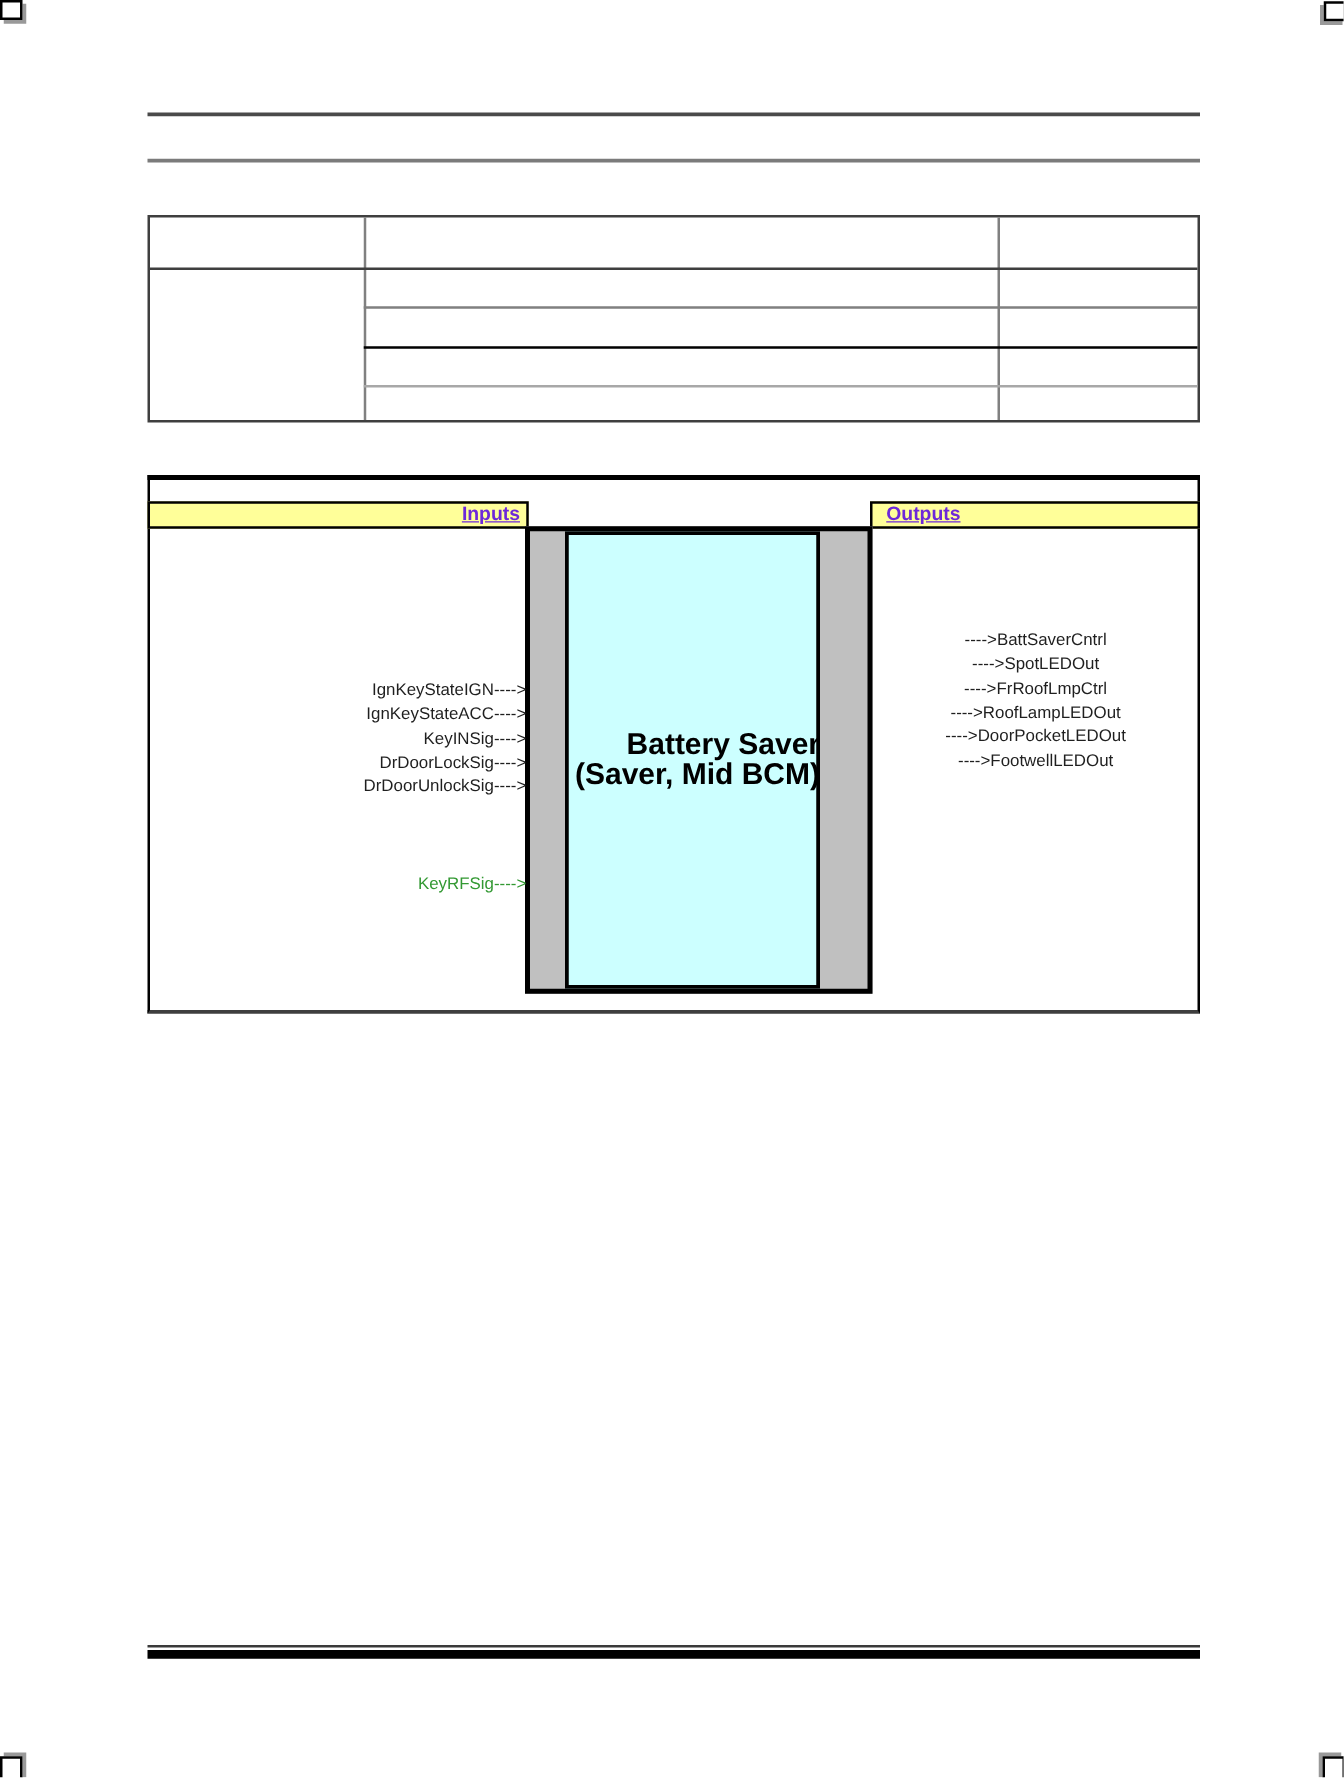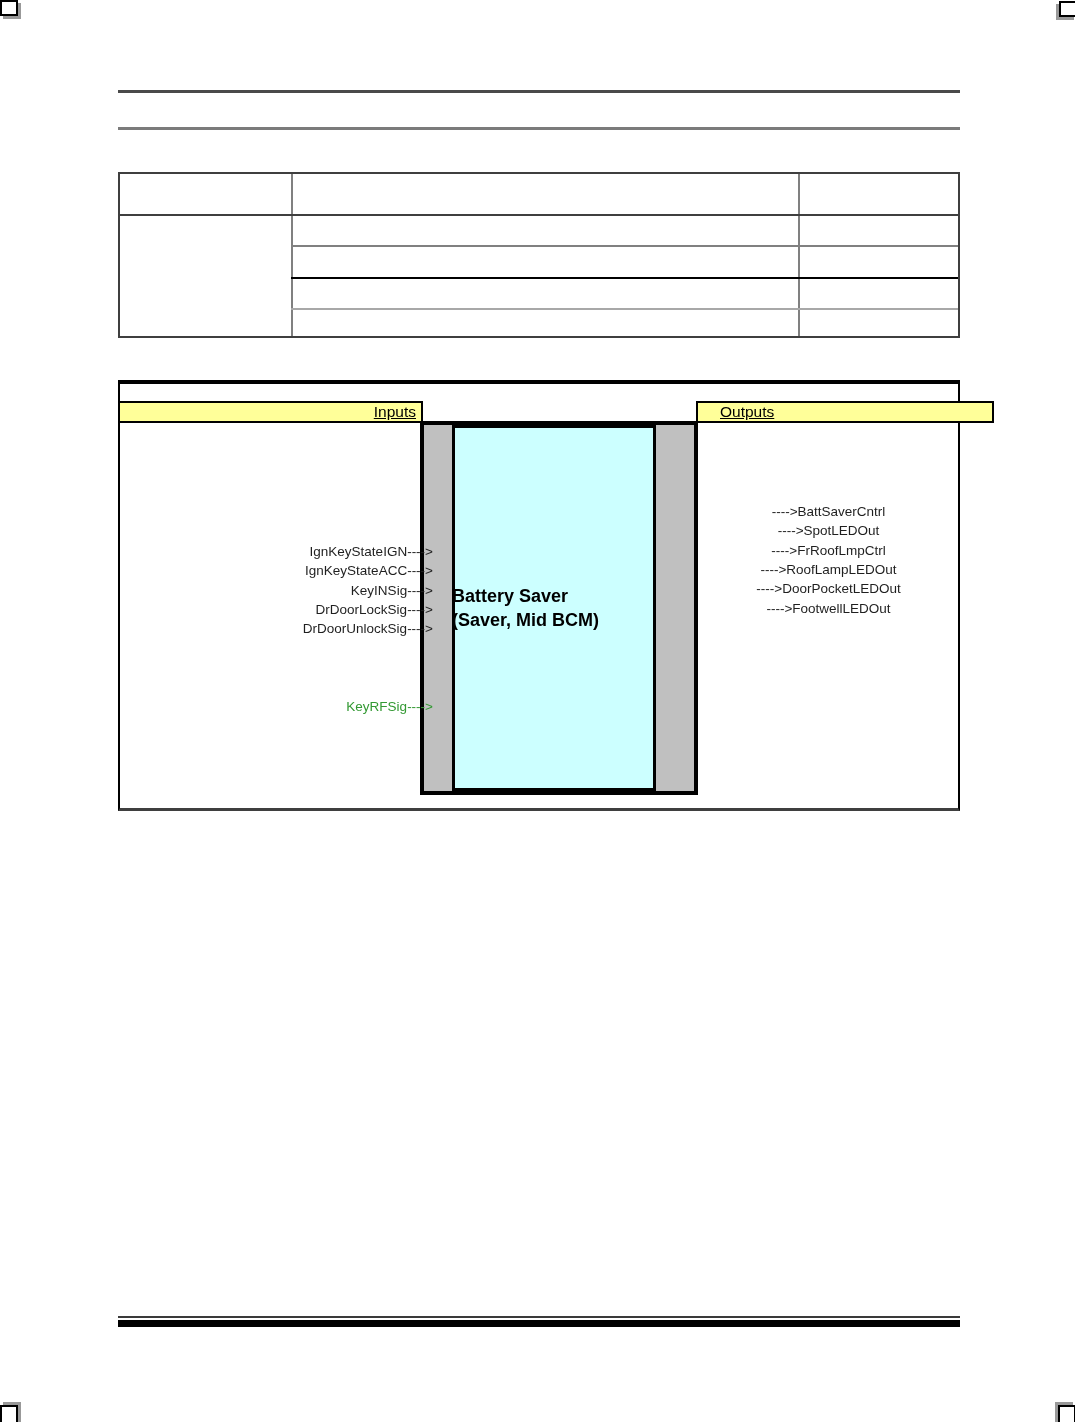--- a/index.html
+++ b/index.html
@@ -53,55 +53,55 @@
     border-left:2px solid #000;
     border-right:2px solid #000;
     border-bottom:3px solid #3f3f3f;
     background:#fff;
   }
   .hdr-bar{
     position:absolute;top:401px;height:22px;
     box-sizing:border-box;
     background:var(--header_fill,#ffff99);
     border:2px solid #000;
-    font-weight:normal;font-size:15.5px;line-height:18px;
-    color:#000000;
+    font-weight:bold;font-size:15.5px;line-height:18px;
+    color:#6d28d9;
     text-decoration:underline;
   }
   .hdr-bar.inputs{left:118px;width:305px;text-align:right;padding-right:5px;}
-  .hdr-bar.outputs{left:696px;width:298px;text-align:left;padding-left:22px;}
+  .hdr-bar.outputs{left:696px;width:264px;text-align:left;padding-left:11px;}
 
   .assembly{
     position:absolute;left:420px;top:421px;
     width:278px;height:374px;
     box-sizing:border-box;
     border:4px solid #000;
     background:var(--port_bar_fill,#c0c0c0);
   }
   .fn-block{
     position:absolute;left:452px;top:425px;
     width:204px;height:366px;
     box-sizing:border-box;
     border:3px solid #000;
     background:var(--block_fill,#ccffff);
   }
   .fn-title{
     position:absolute;left:452px;top:584px;width:204px;
-    text-align:left;
-    font-weight:bold;font-size:18px;line-height:24px;
+    text-align:right;
+    font-weight:bold;font-size:24px;line-height:24px;
     color:#000;
   }
 
   .sig-list{
     position:absolute;
     font-size:13.5px;line-height:19.4px;
     color:var(--signal_text,#1f1f1f);
     white-space:pre;
   }
-  .sig-list.inputs{left:136px;top:503px;width:297px;text-align:right;}
+  .sig-list.inputs{left:124px;top:503px;width:297px;text-align:right;}
   .sig-list.outputs{left:701px;top:463px;width:255px;text-align:center;}
   .sig-gap{margin-top:19.4px;}
   .sig-green{color:var(--input_alt_text,#339933);}
   .sig-blue{color:var(--output_alt_text,#2222dd);}
 
   
   .footer-thin{position:absolute;left:118px;top:1316px;width:842px;height:2px;background:#3a3a3a;}
   .footer-thick{position:absolute;left:118px;top:1320px;width:842px;height:7px;background:#000;}
 </style>
 </head>

